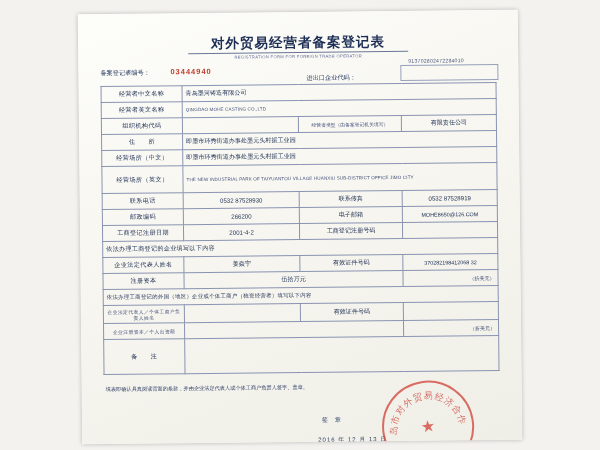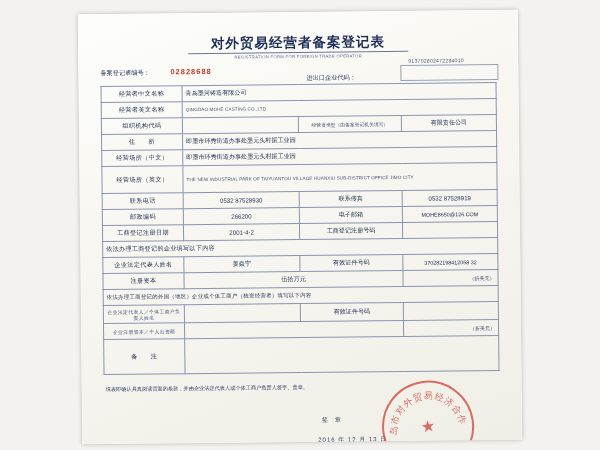--- a/index.html
+++ b/index.html
@@ -203,21 +203,21 @@
 <div id="page">
   <div id="sheet">
     <div class="paper-tint"></div>
     <div class="content">
 
       <div class="doc-title">对外贸易经营者备案登记表</div>
       <div class="title-underline"></div>
       <div class="subtitle-en">REGISTRATION FORM FOR FOREIGN TRADE OPERATOR</div>
 
       <div class="reg-no-label">备案登记表编号：</div>
-      <div class="reg-no-value">02828688</div>
+      <div class="reg-no-value">03444940</div>
       <div class="imp-exp-label">进出口企业代码：</div>
       <div class="imp-exp-code">913702802472284010</div>
       <div class="imp-exp-box"></div>
 
       <table class="main">
         <tbody>
             <tr>
           <td class="lbl">经营者中文名称</td>
           <td class="val" colspan="3">青岛墨河铸造有限公司</td>
         </tr>

